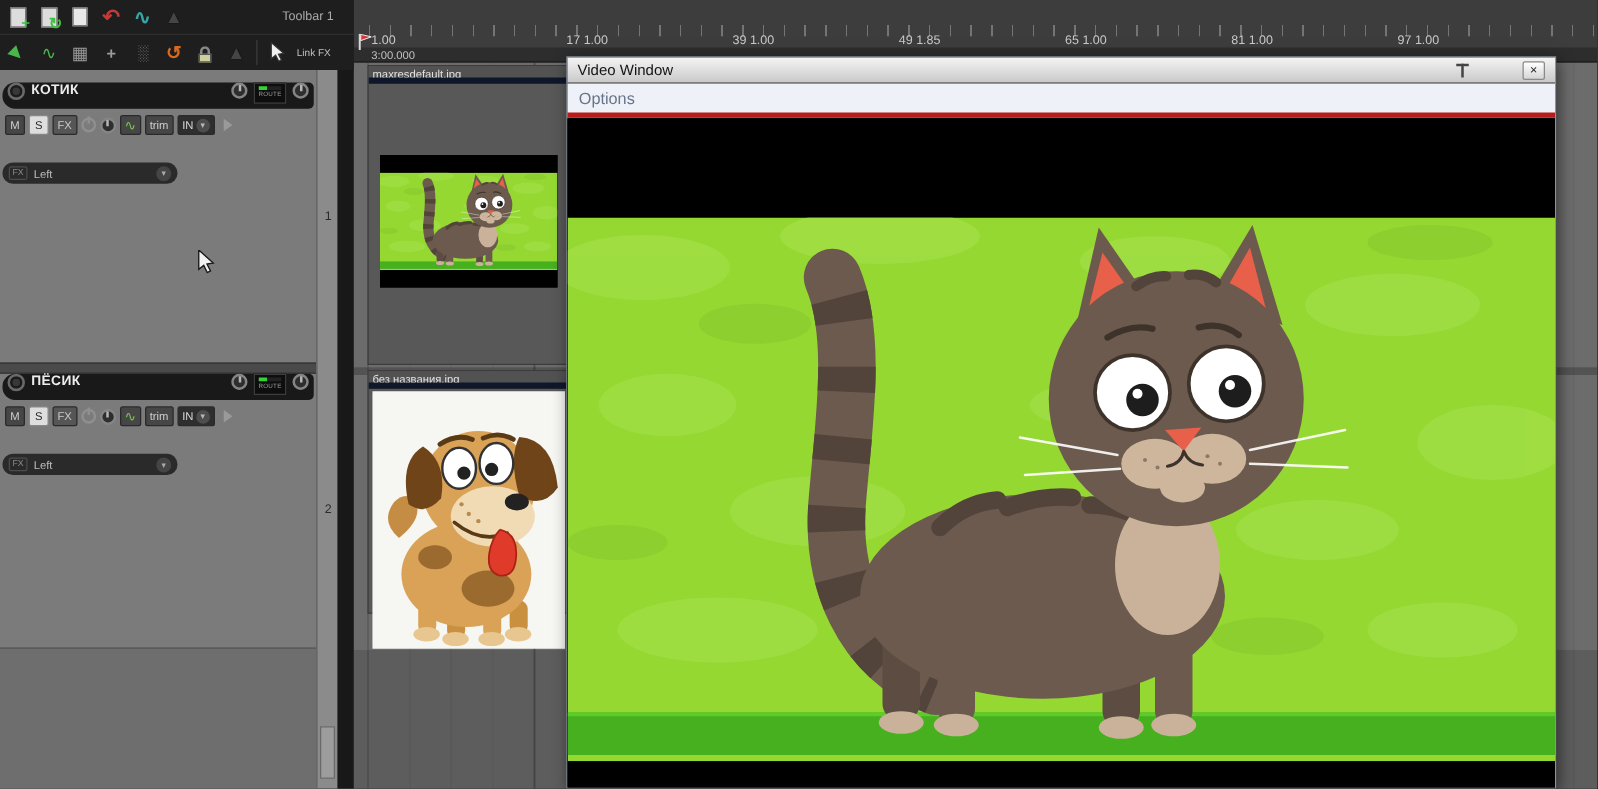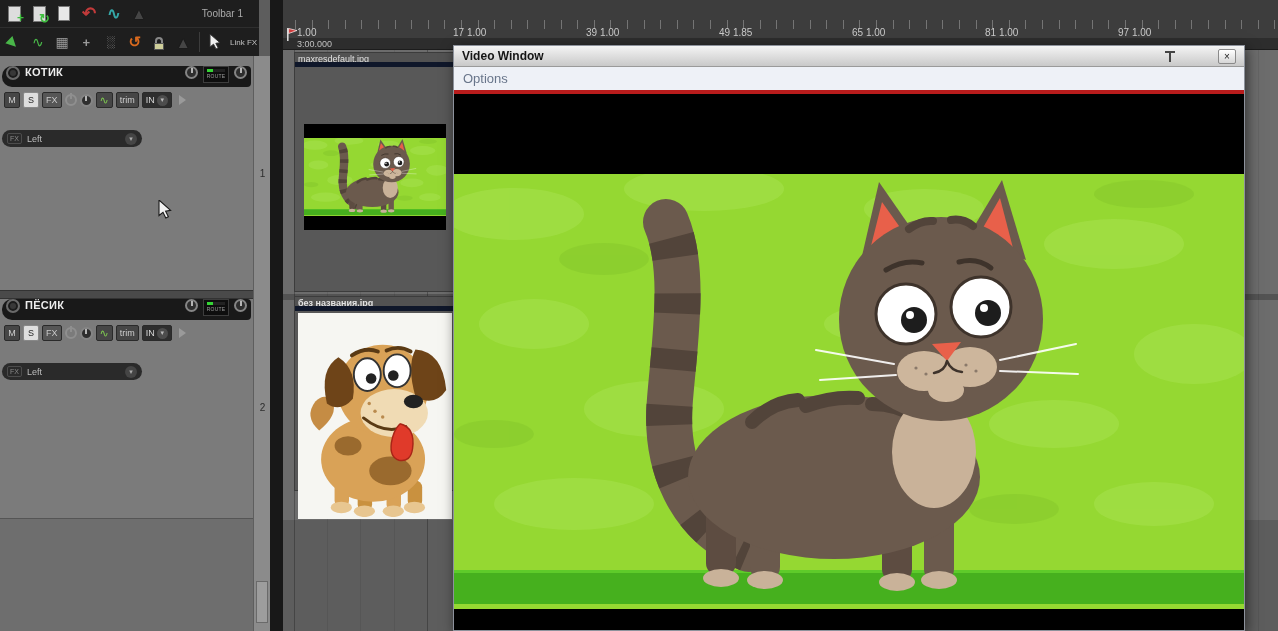--- a/index.html
+++ b/index.html
@@ -4,21 +4,21 @@
 <style>
   * { margin:0; padding:0; box-sizing:border-box; }
   html,body { background:#2b2b2b; }
   .app {
     position:relative; width:1278px; height:631px; overflow:hidden;
     font-family:"Liberation Sans", sans-serif; background:#5d5d5d;
     -webkit-user-select:none; user-select:none;
   }
 
   
-  .toolbar { position:absolute; left:0; top:0; width:259px; height:56px; background:#1e1e1e; z-index:5; }
+  .toolbar { position:absolute; left:0; top:0; width:283px; height:56px; background:#1e1e1e; z-index:5; }
   .tb-row { display:flex; align-items:center; height:28px; padding-left:2px; gap:1px; }
   .tb-row.r1 { border-bottom:1px solid #2e2e2e; }
   .icon { width:24px; height:24px; display:flex; align-items:center; justify-content:center;
           font-size:14px; border-radius:3px; position:relative; cursor:default; }
   .i-newfile::before { content:""; width:11px; height:14px; background:#ddd; border:1px solid #777; }
   .i-newfile::after { content:"+"; position:absolute; right:2px; bottom:1px; color:#3fbf3f; font-weight:bold; font-size:12px; }
   .i-sync::before { content:""; width:11px; height:14px; background:#ddd; border:1px solid #777; }
   .i-sync::after { content:"↻"; position:absolute; right:1px; bottom:0; color:#3fbf3f; font-weight:bold; font-size:13px; }
   .i-page::before { content:""; width:10px; height:13px; background:#e8e8e8; border:1px solid #777; }
   .i-undo { color:#c23a3a; font-weight:bold; font-size:17px; }
@@ -105,35 +105,35 @@
     background:
       repeating-linear-gradient(90deg, rgba(0,0,0,.20) 0 1px, transparent 1px 133px),
       repeating-linear-gradient(90deg, rgba(0,0,0,.08) 0 1px, transparent 1px 33.25px);
     background-position:11px 0; }
   .lane1 { position:absolute; left:0; top:50px; width:100%; height:244px; background:#6c6c6c; }
   .lane-gap { position:absolute; left:0; top:294px; width:100%; height:6px; background:#535353; }
   .lane2 { position:absolute; left:0; top:300px; width:100%; height:220px; background:#6c6c6c; }
 
   .item { position:absolute; left:11px; width:162px; background:#585858; border:1px solid #3c3c3c; z-index:3; }
   .item1 { top:52px; height:240px; }
-  .item2 { top:296px; height:195px;font-weight:bold; }
+  .item2 { top:296px; height:195px; }
   .item-label { height:14px; background:#525252; color:#e2e2e2; font-size:9px; line-height:13px; padding:0 3px;
                 white-space:nowrap; overflow:hidden; border-bottom:5px solid #0f172a; }
   .thumb-frame { margin:57px auto 0; width:142px; height:106px; background:#000; display:flex; flex-direction:column; }
   .thumb-frame svg { display:block; }
   .tbar { height:14px; background:#000; flex:0 0 auto; }
   .thumb-dog { margin:2px auto 0; width:154px; height:206px; background:#f6f6f2; }
   .thumb-dog svg { display:block; width:100%; height:100%; }
 
   
   .vwindow { position:absolute; left:453px; top:45px; width:792px; height:586px; background:#000;
              border:1px solid #8d929c; box-shadow:2px 3px 12px rgba(0,0,0,.55); z-index:10; }
   .vtitle { height:21px; background:linear-gradient(#f4f4f4,#c9c9c9); display:flex; align-items:center;
             padding:0 8px; border-bottom:1px solid #9a9a9a; }
-  .vtitle-text { font-size:12px; font-weight:bold; color:#141414; flex:1; }
+  .vtitle-text { font-size:12px; font-weight:normal; color:#141414; flex:1; }
   .dockpin { width:12px; height:11px; margin-right:42px; position:relative; }
   .dockpin::before { content:""; position:absolute; left:5px; top:0; width:2px; height:11px; background:#444; }
   .dockpin::after { content:""; position:absolute; left:1px; top:0; width:10px; height:2px; background:#444; }
   .vclose { width:18px; height:15px; background:linear-gradient(#ffffff,#d6d6d6); border:1px solid #8a8a8a;
             border-radius:2px; font-size:10px; line-height:13px; text-align:center; color:#222; }
   .vmenu { height:27px; background:#eef1f7; border-bottom:4px solid #b91c1c; display:flex; align-items:center; padding:0 9px; }
   .vmenu-item { font-size:13px; color:#68758a; }
   .vcontent { position:absolute; left:0; top:49px; width:790px; bottom:0; background:#000; overflow:hidden; }
   .vbar-top { height:79px; background:#000; }
   .scene-wrap { height:435px; }

